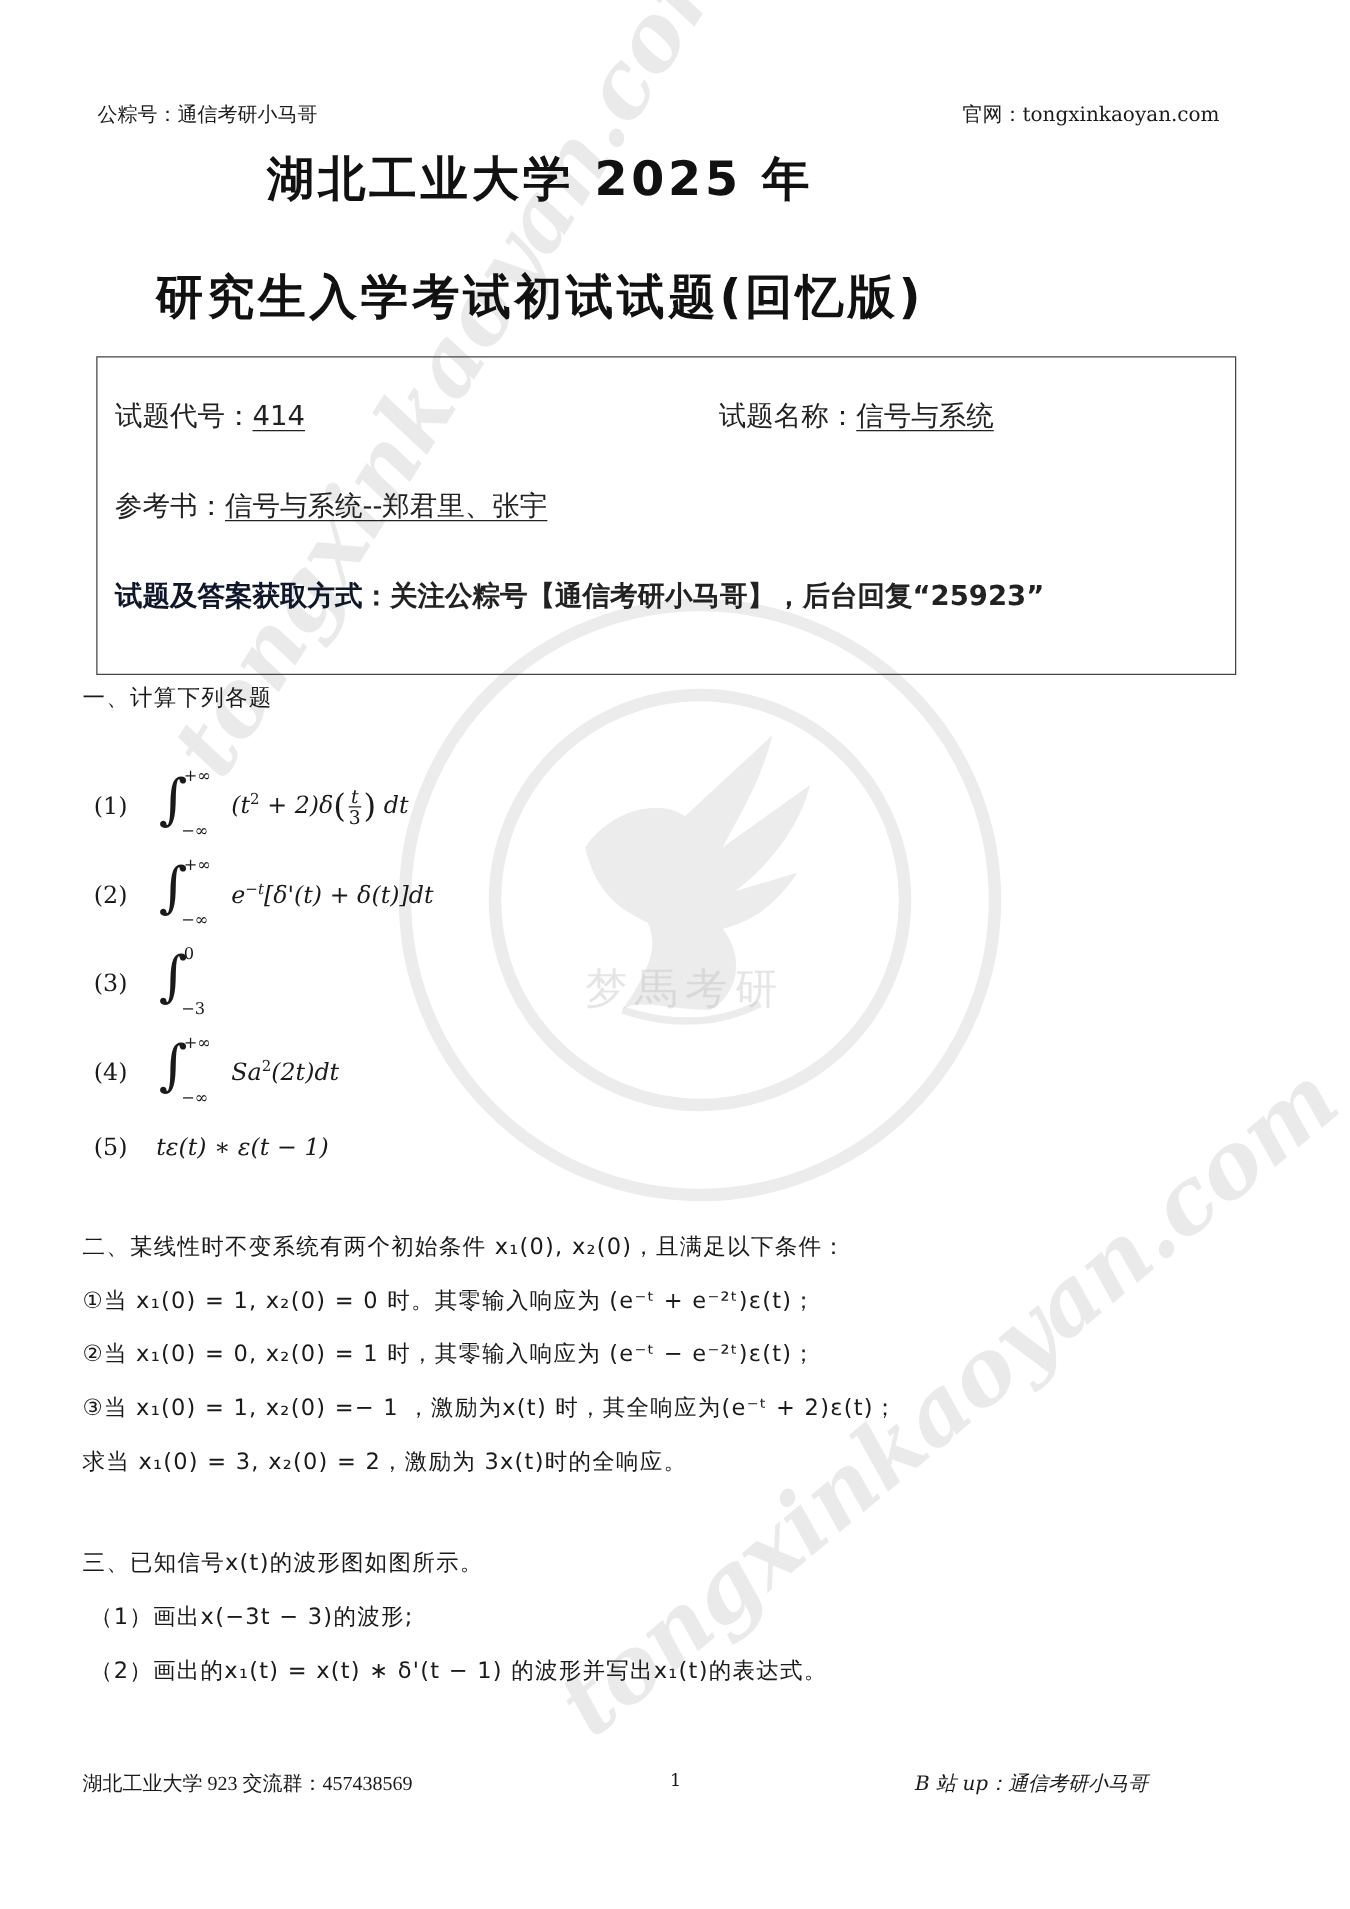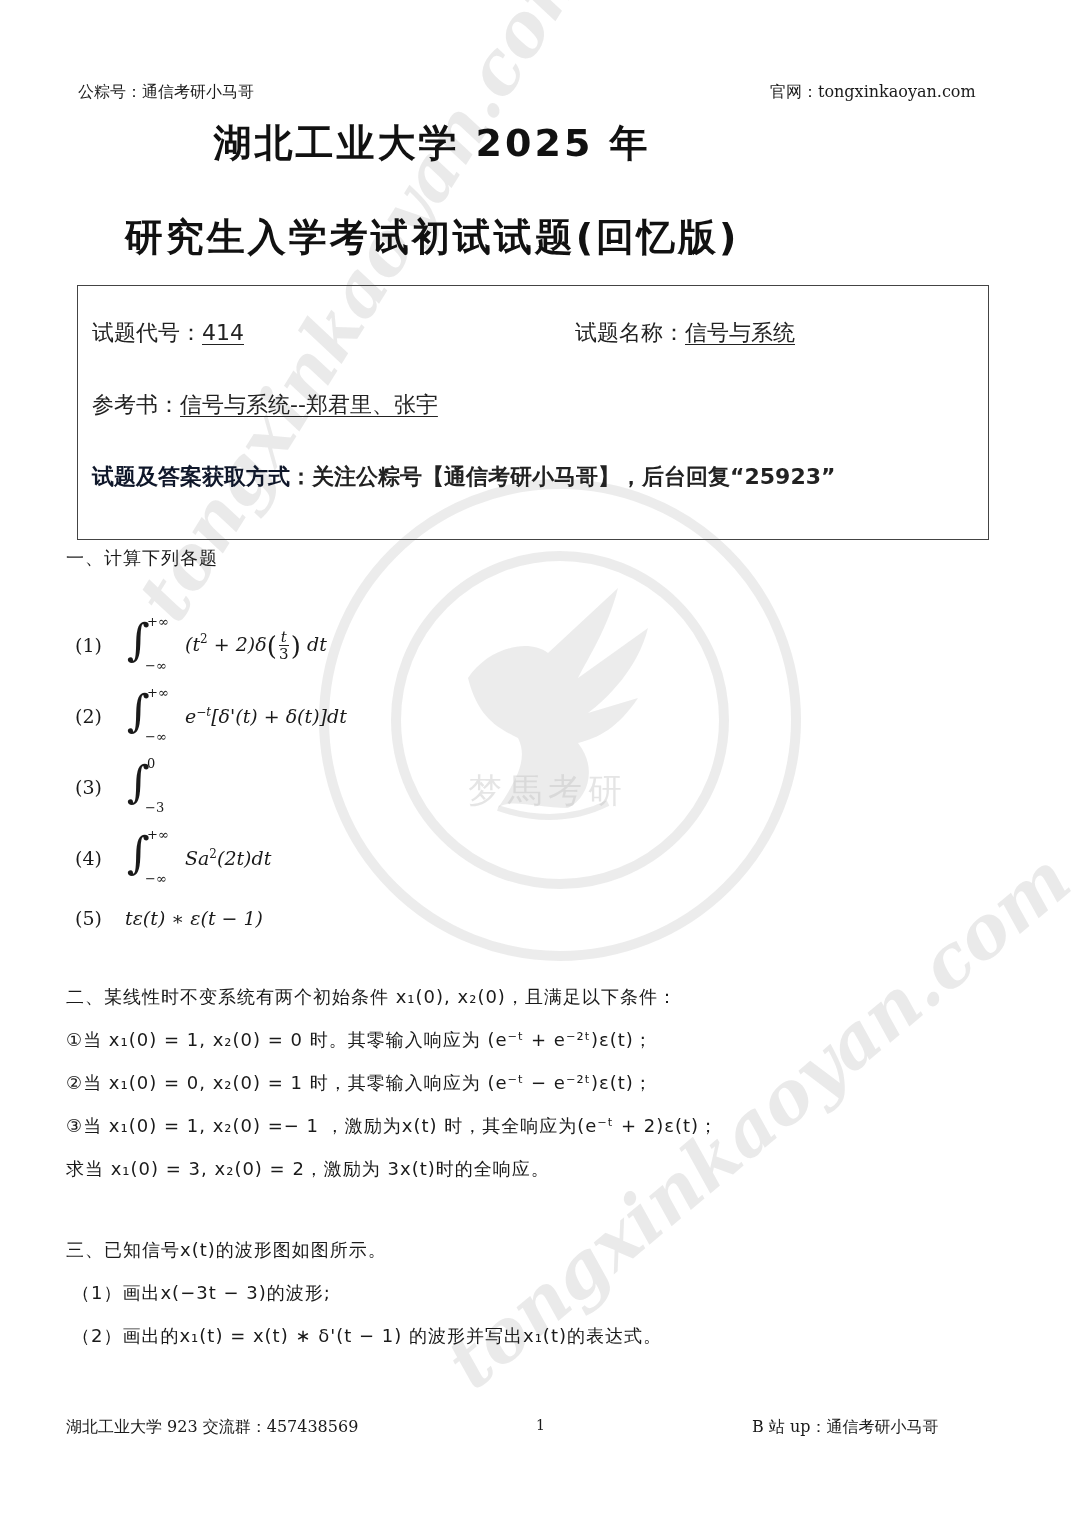--- a/index.html
+++ b/index.html
@@ -117,15 +117,15 @@
 <div class="abs line cn" style="top:985px;">二、某线性时不变系统有两个初始条件 x₁(0), x₂(0)，且满足以下条件：</div>
 <div class="abs line cn" style="top:1028px;">①当 x₁(0) = 1, x₂(0) = 0 时。其零输入响应为 (e⁻ᵗ + e⁻²ᵗ)ε(t)；</div>
 <div class="abs line cn" style="top:1071px;">②当 x₁(0) = 0, x₂(0) = 1 时，其零输入响应为 (e⁻ᵗ − e⁻²ᵗ)ε(t)；</div>
 <div class="abs line cn" style="top:1114px;">③当 x₁(0) = 1, x₂(0) =− 1 ，激励为x(t) 时，其全响应为(e⁻ᵗ + 2)ε(t)；</div>
 <div class="abs line cn" style="top:1157px;">求当 x₁(0) = 3, x₂(0) = 2，激励为 3x(t)时的全响应。</div>
 
 <div class="abs line cn" style="top:1238px;">三、已知信号x(t)的波形图如图所示。</div>
 <div class="abs line cn" style="top:1281px; left:72px;">（1）画出x(−3t − 3)的波形;</div>
 <div class="abs line cn" style="top:1324px; left:72px;">（2）画出的x₁(t) = x(t) ∗ δ'(t − 1) 的波形并写出x₁(t)的表达式。</div>
 
-<div class="abs footer" style="left:66px;">湖北工业大学 923 交流群：457438569</div>
+<div class="abs footer" style="left:66px;font-family:Liberation Serif, serif;">湖北工业大学 923 交流群：457438569</div>
 <div class="abs footer" style="left:536px; font-size:14px;">1</div>
-<div class="abs footer" style="left:752px;">B 站 up：通信考研小马哥</div>
+<div class="abs footer" style="left:732px;font-style:italic;">B 站 up：通信考研小马哥</div>
 
 </body></html>

